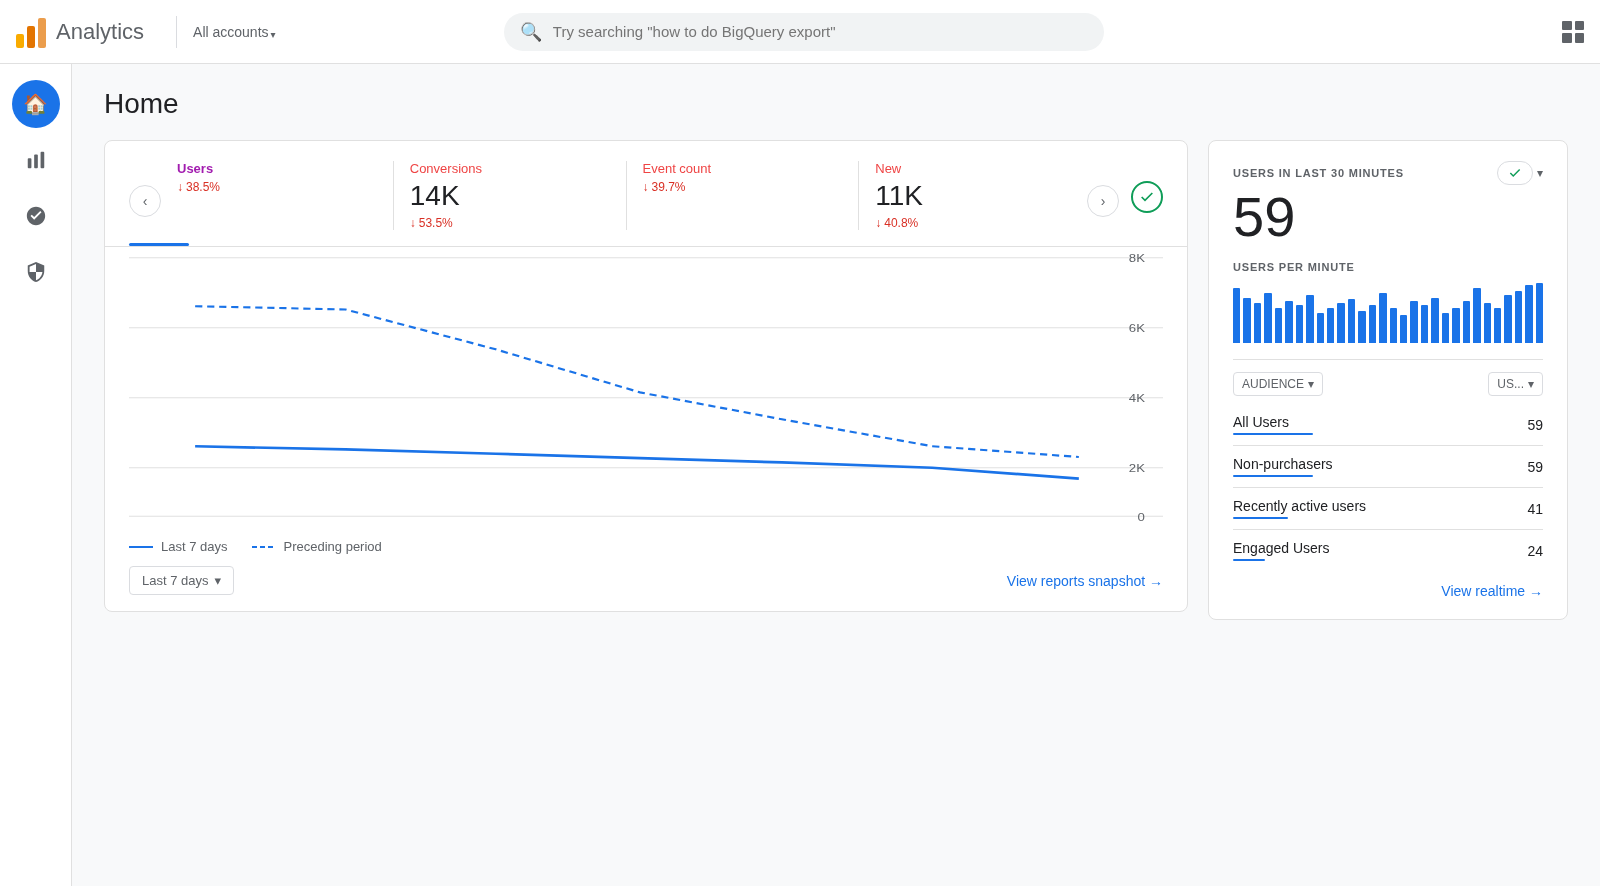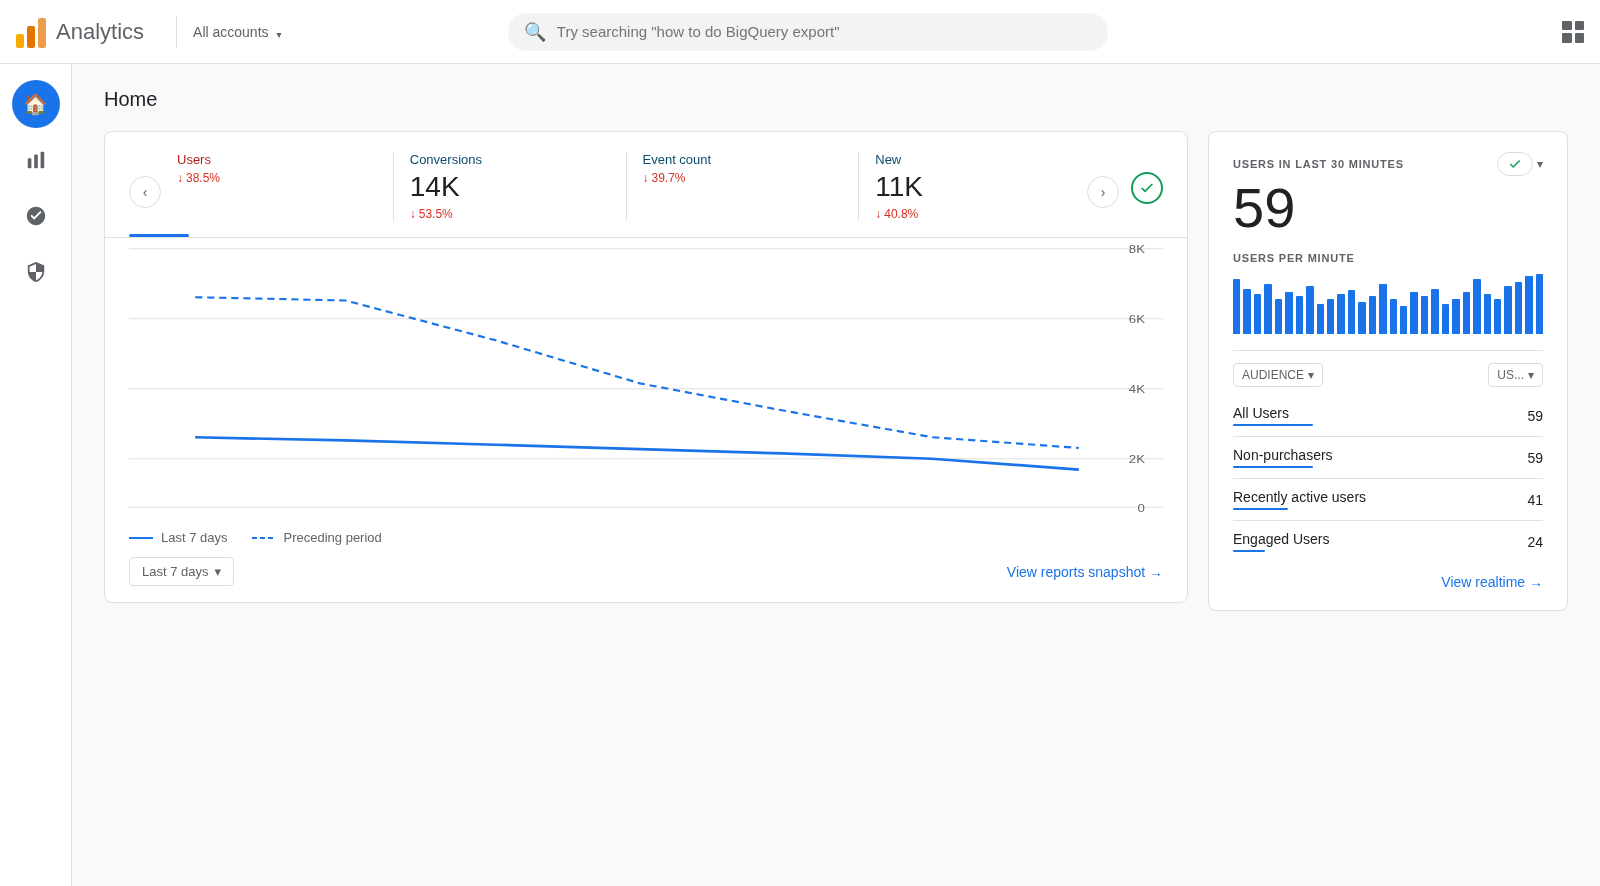--- a/index.html
+++ b/index.html
@@ -13,21 +13,21 @@
       position: fixed; top: 0; left: 0; right: 0; z-index: 100;
     }
     .header-logo { display: flex; align-items: center; gap: 10px; margin-right: 16px; }
     .logo-bars { display: flex; align-items: flex-end; gap: 3px; height: 32px; }
     .logo-bar { width: 8px; border-radius: 2px; }
     .logo-bar-1 { height: 14px; background: #f9ab00; }
     .logo-bar-2 { height: 22px; background: #e37400; }
     .logo-bar-3 { height: 30px; background: #e37400; opacity:0.7; }
     .header-title { font-size: 22px; font-weight: 400; color: #5f6368; }
     .header-divider { width: 1px; height: 32px; background: #dadce0; margin: 0 16px; }
-    .header-account { display: flex; align-items: flex-end; gap: 8px; cursor: pointer; color: #5f6368; font-size: 14px; }
+    .header-account { display: flex; align-items: flex-end; gap: 2px; cursor: pointer; color: #5f6368; font-size: 14px; }
     .header-account .chevron { font-size: 10px; color: #5f6368; }
     .search-bar {
       flex: 1; max-width: 600px; margin: 0 auto;
       display: flex; align-items: center; background: #f1f3f4;
       border-radius: 24px; padding: 8px 16px; gap: 10px;
     }
     .search-icon { color: #5f6368; font-size: 18px; }
     .search-input { border: none; background: transparent; font-size: 15px; color: #5f6368; flex: 1; outline: none; }
     .header-right { margin-left: auto; display: flex; align-items: center; }
     .grid-icon { display: grid; grid-template-columns: 1fr 1fr; gap: 3px; width: 22px; height: 22px; cursor: pointer; }
@@ -43,38 +43,38 @@
       padding-top: 16px; gap: 8px; position: fixed; top: 64px; bottom: 0;
     }
     .sidebar-item {
       width: 48px; height: 48px; display: flex; align-items: center; justify-content: center;
       border-radius: 50%; cursor: pointer; color: #5f6368; font-size: 20px;
     }
     .sidebar-item.active { background: #1a73e8; color: #fff; }
 
     
     .main { margin-left: 72px; flex: 1; padding: 24px 32px; background: #f8f9fa; }
-    .page-title { font-size: 20px; font-weight: 400; color: #202124; margin-bottom: 20px; }
+    .page-title { font-size: 28px; font-weight: 400; color: #202124; margin-bottom: 20px; }
 
     
     .cards-row { display: flex; gap: 20px; align-items: flex-start; }
 
     
     .main-card {
       flex: 1; background: #fff; border-radius: 8px;
       border: 1px solid #e0e0e0; overflow: hidden;
       padding: 0 0 16px 0;
     }
     .metrics-row {
       display: flex; align-items: flex-start; padding: 20px 24px 16px;
       border-bottom: 1px solid #e0e0e0; position: relative;
     }
     .metric-item { flex: 1; }
-    .metric-label { font-size: 13px; color: #0c4a6e; margin-bottom: 4px; }
-    .metric-label.blue { color: #b91c1c; font-weight: 400; }
+    .metric-label { font-size: 13px; color: #ef4444; margin-bottom: 4px; }
+    .metric-label.blue { color: #a21caf; font-weight: 700; }
     .metric-value { font-size: 28px; font-weight: 400; color: #202124; margin-bottom: 4px; }
     .metric-change { font-size: 12px; color: #d93025; display: flex; align-items: center; gap: 3px; }
     .metric-divider { width: 1px; background: #e0e0e0; margin: 0 16px; align-self: stretch; }
     .nav-arrow {
       width: 32px; height: 32px; border-radius: 50%; border: 1px solid #dadce0;
       display: flex; align-items: center; justify-content: center;
       cursor: pointer; color: #5f6368; font-size: 14px; margin-top: 24px;
       background: #fff; flex-shrink: 0;
     }
     .check-circle {

